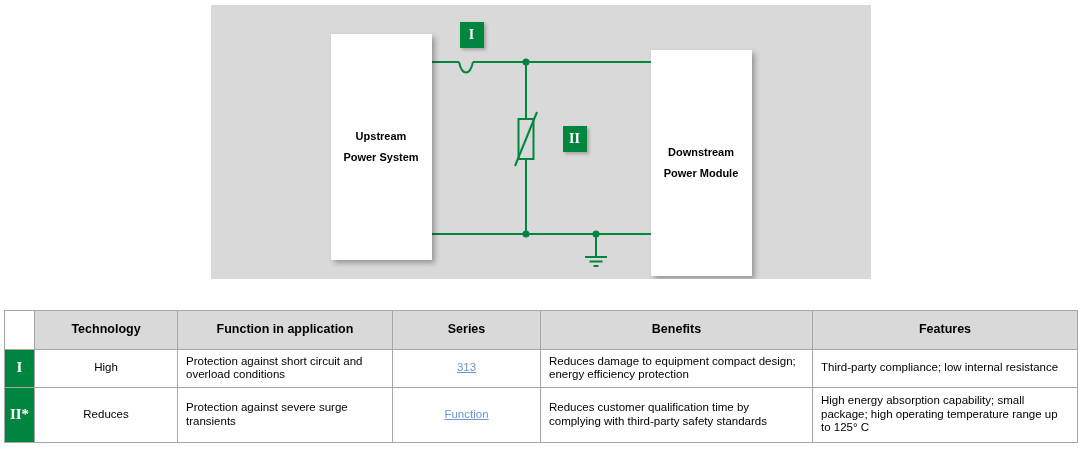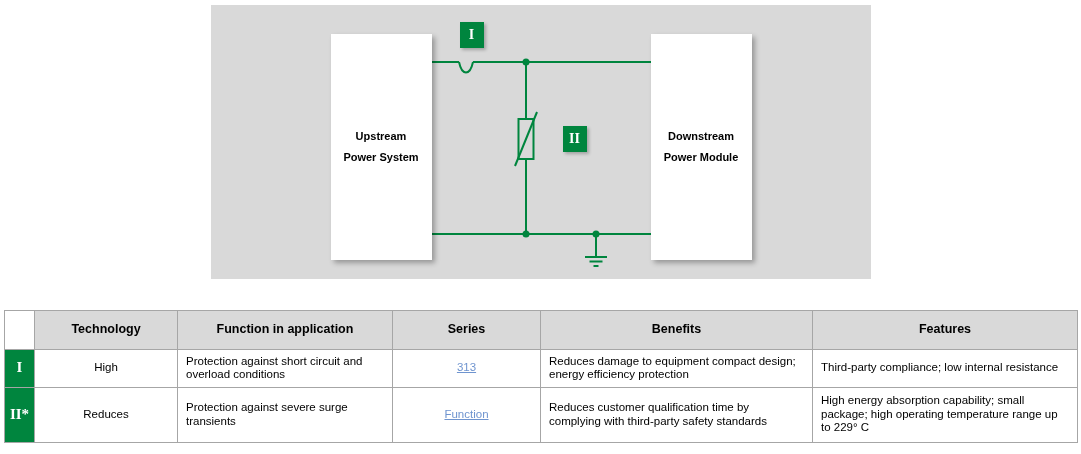--- a/index.html
+++ b/index.html
@@ -14,21 +14,21 @@
   .diagram-body { position: relative; height: 274px; background: #d9d9d9; overflow: hidden; }
   .circuit-svg { position: absolute; left: 0; top: 0; width: 660px; height: 274px; }
   .pbox {
     position: absolute; top: 29px; width: 101px; height: 226px; background: #ffffff;
     box-shadow: 3px 3px 5px rgba(0,0,0,0.30);
     display: flex; align-items: center; justify-content: center;
     text-align: center; font-weight: bold; font-size: 11px; line-height: 21px;
     white-space: pre-line;
   }
   .upstream { left: 120px; }
-  .downstream { left: 440px; }
+  .downstream { left: 440px; margin-top: 16px; }
   .badge {
     position: absolute; width: 24px; height: 26px; background: #00853e; color: #fff;
     font-family: "Liberation Serif", serif; font-weight: bold; font-size: 14px;
     display: flex; align-items: center; justify-content: center;
     box-shadow: 2px 2px 3px rgba(0,0,0,0.25);
   }
   .badge-1 { left: 249px; top: 17px; }
   .badge-2 { left: 352px; top: 121px; }
 
   
@@ -129,16 +129,16 @@
       <td class="cell-left">Third-party compliance; low internal resistance</td>
     </tr>
     <tr class="row-2">
       <td class="badge-cell">II*</td>
       <td class="cell-center">Reduces</td>
       <td class="cell-left">Protection against severe surge transients</td>
       <td class="cell-center">
         <a class="series-link" href="#">Function</a>
       </td>
       <td class="cell-left">Reduces customer qualification time by complying with third-party safety standards</td>
-      <td class="cell-left">High energy absorption capability; small package; high operating temperature range up to 229° C</td>
+      <td class="cell-left">High energy absorption capability; small package; high operating temperature range up to 125° C</td>
     </tr>
   </tbody>
 </table>
 
 </body></html>

